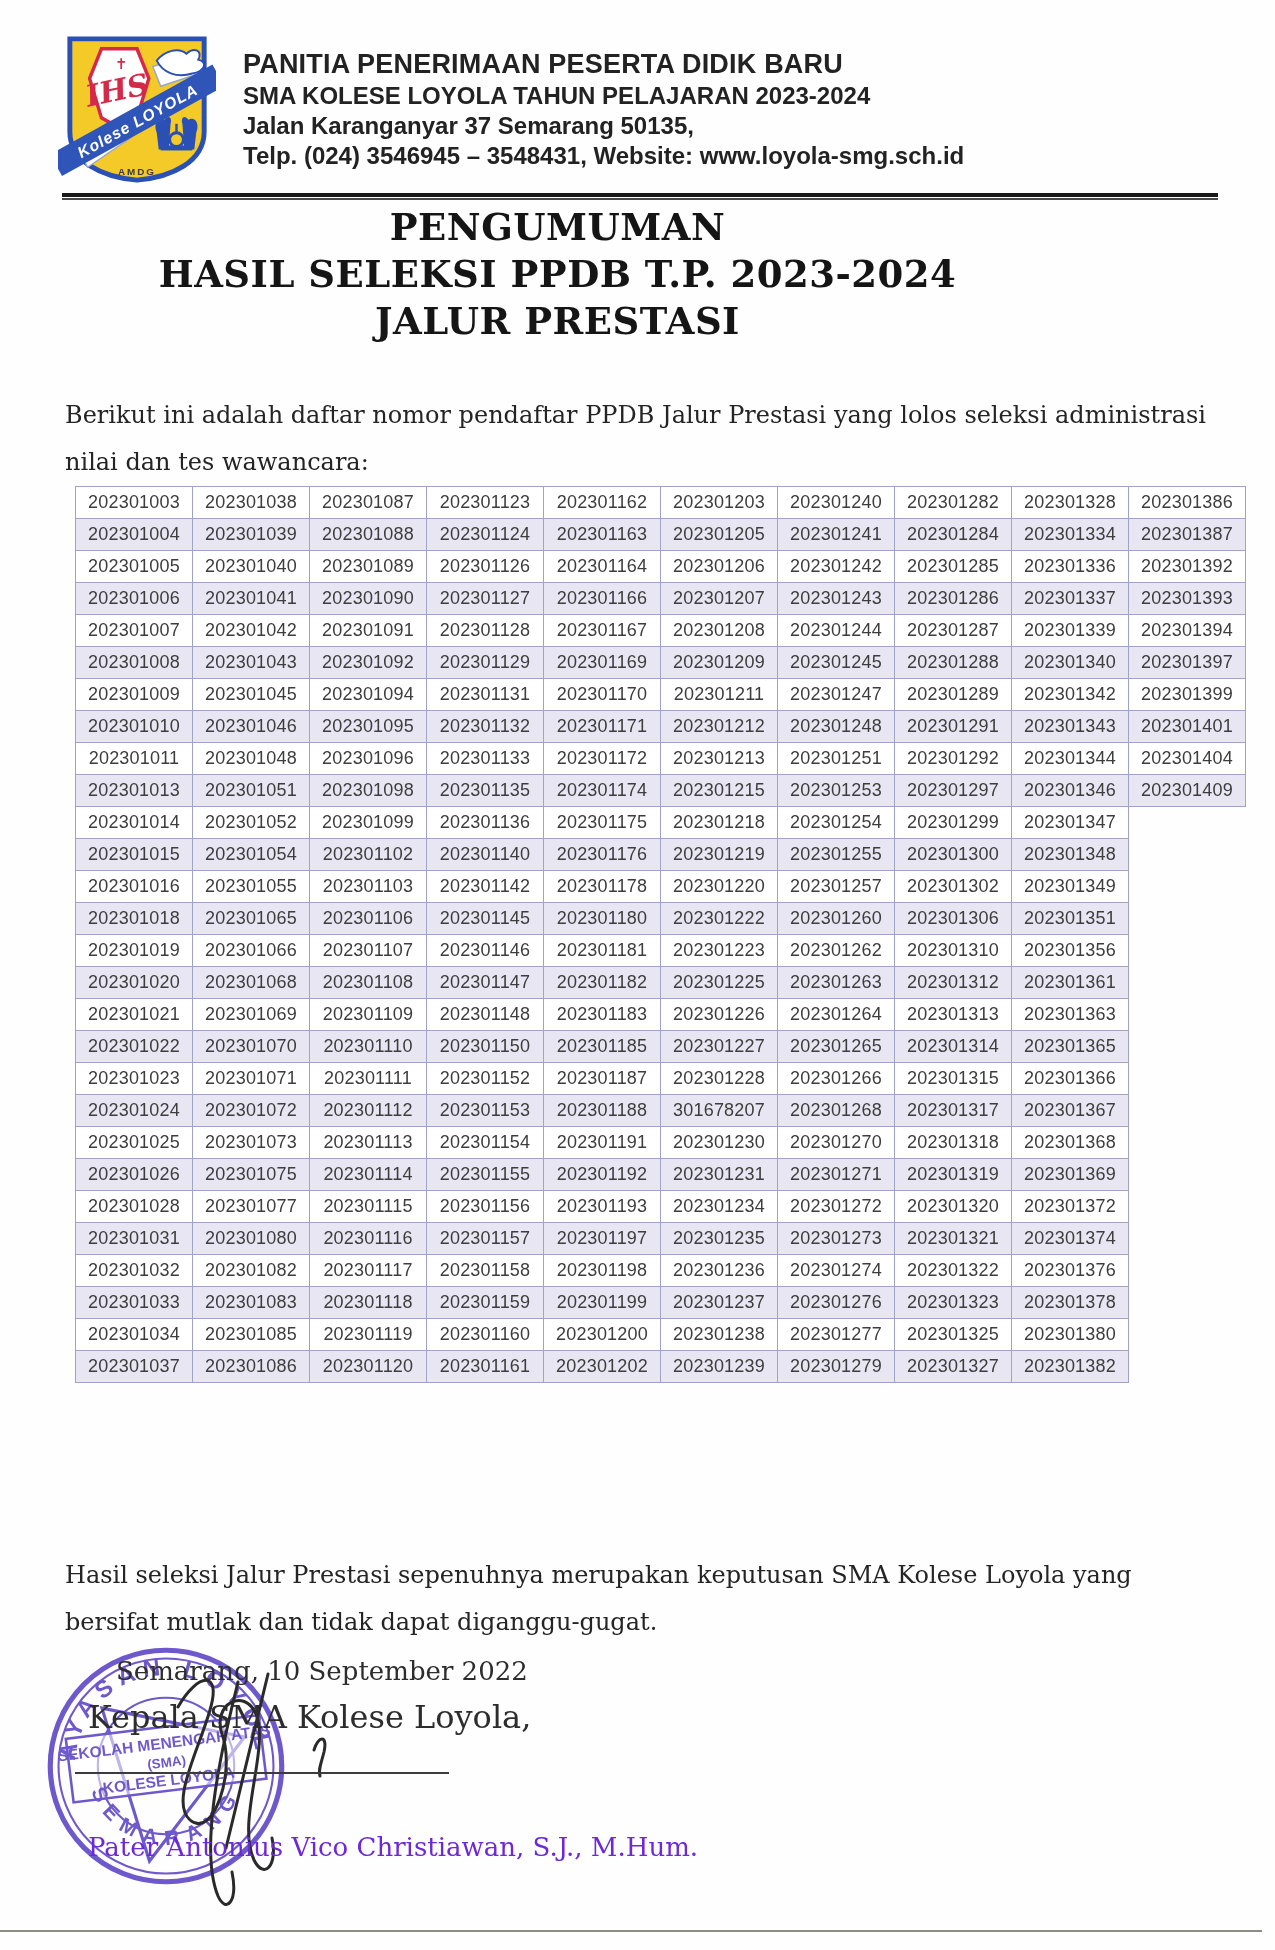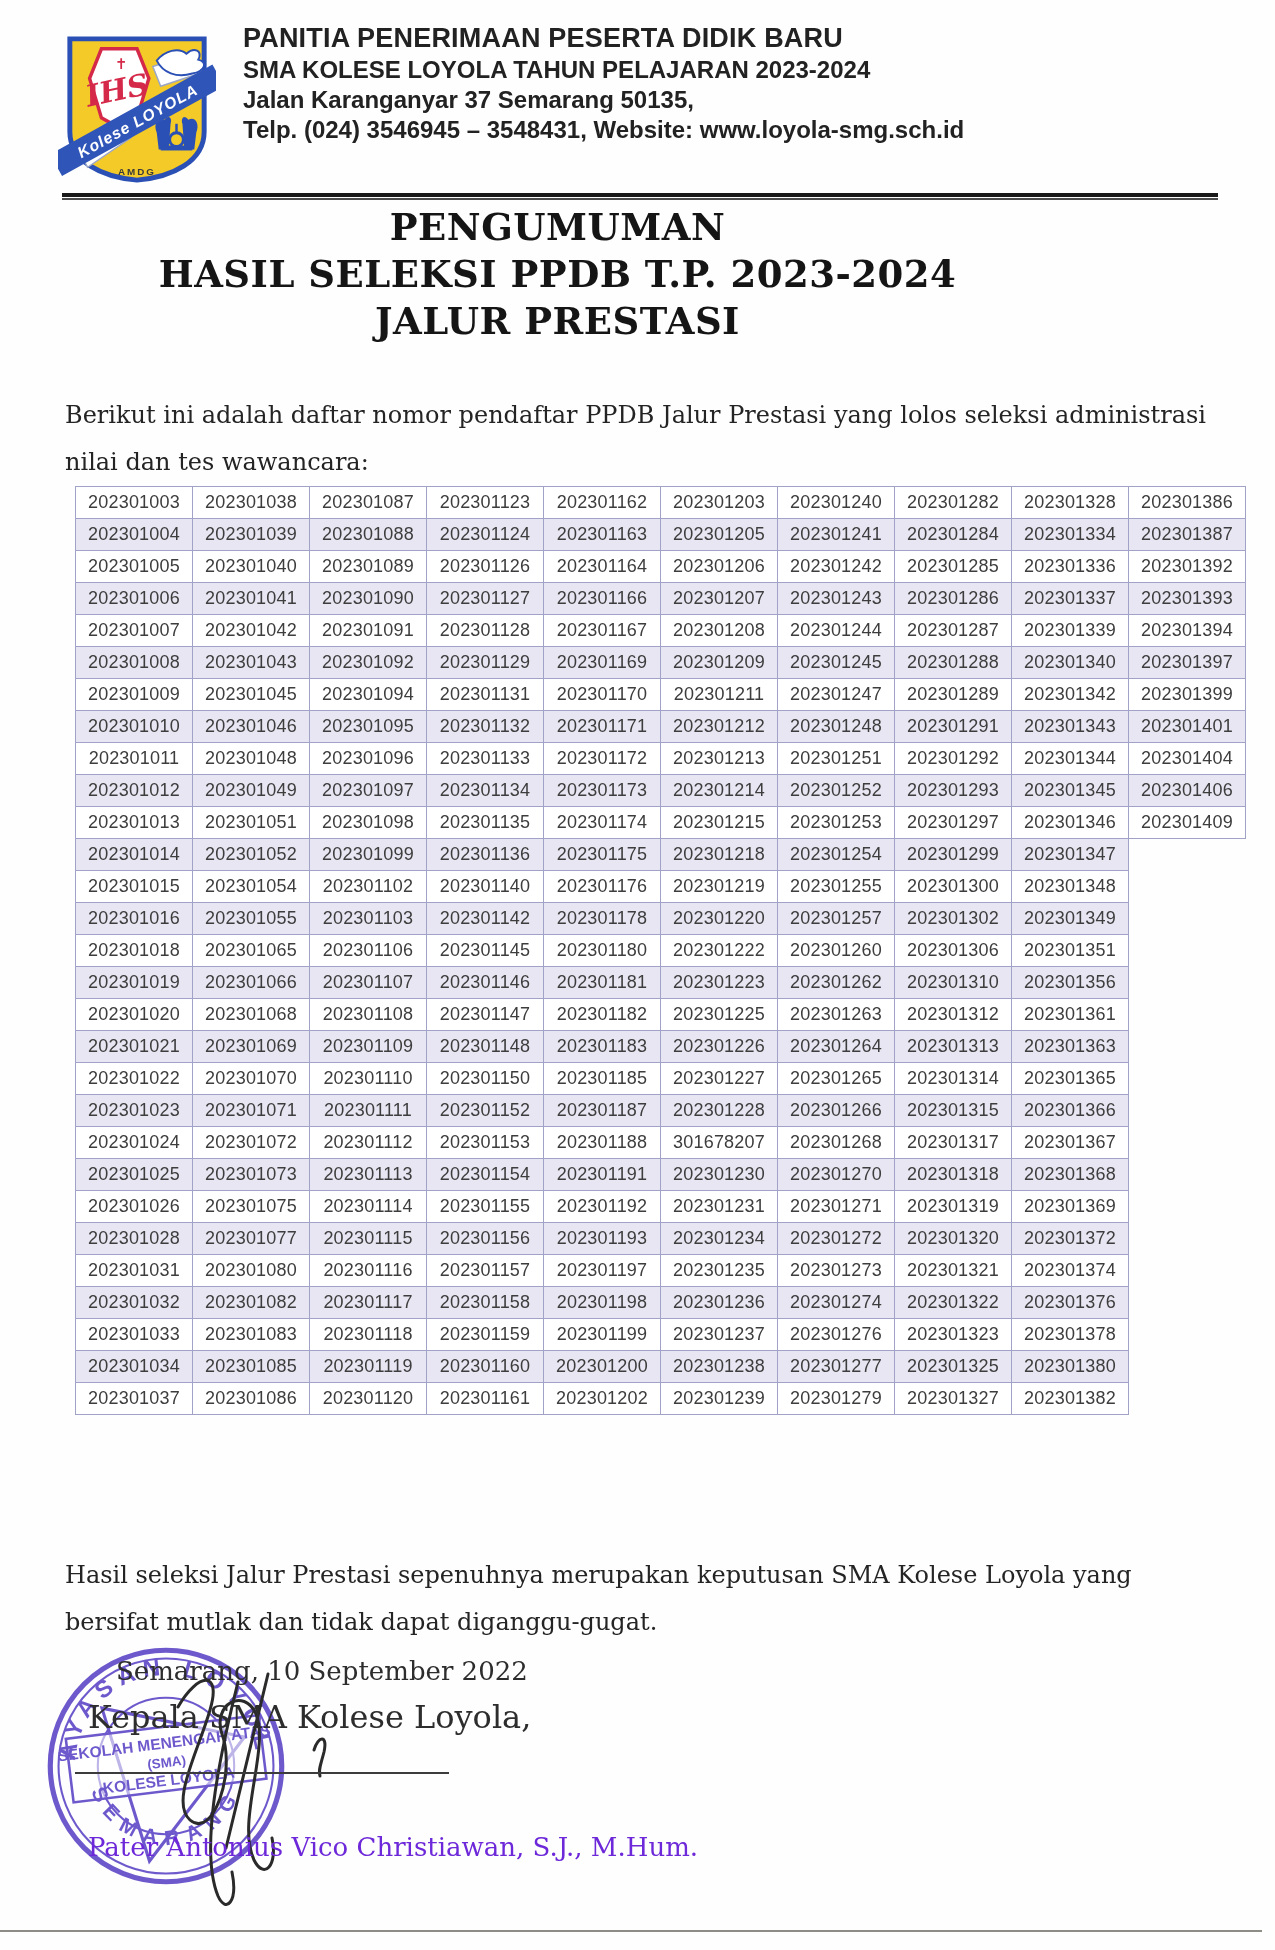--- a/index.html
+++ b/index.html
@@ -10,21 +10,21 @@
     height: 1950px;
     background: #fefefe;
     overflow: hidden;
     font-family: "DejaVu Serif", serif;
     color: #1c1c1c;
   }
 
   
   .logo-wrap { position: absolute; left: 58px; top: 28px; width: 158px; height: 160px; }
   .header-text {
-    position: absolute; left: 243px; top: 22px; width: 990px;
+    position: absolute; left: 243px; top: 48px; width: 990px;
     font-family: "Liberation Sans", sans-serif; font-weight: bold; color: #222;
   }
   .header-text .h-line1 { font-size: 27px; line-height: 33px; letter-spacing: 0.2px; }
   .header-text .h-line  { font-size: 24px; line-height: 30px; }
 
   .divider {
     position: absolute; left: 62px; top: 193px; width: 1156px; height: 8px;
   }
   .divider .thick { height: 4px; background: #191919; }
   .divider .thin  { height: 2px; background: #4a4a4a; margin-top: 1px; }
@@ -237,32 +237,20 @@
           <td>202301011</td>
           <td>202301048</td>
           <td>202301096</td>
           <td>202301133</td>
           <td>202301172</td>
           <td>202301213</td>
           <td>202301251</td>
           <td>202301292</td>
           <td>202301344</td>
           <td>202301404</td>
-        </tr>
-        <tr>
-          <td>202301012</td>
-          <td>202301049</td>
-          <td>202301097</td>
-          <td>202301134</td>
-          <td>202301173</td>
-          <td>202301214</td>
-          <td>202301252</td>
-          <td>202301293</td>
-          <td>202301345</td>
-          <td>202301406</td>
         </tr>
         <tr>
           <td>202301013</td>
           <td>202301051</td>
           <td>202301098</td>
           <td>202301135</td>
           <td>202301174</td>
           <td>202301215</td>
           <td>202301253</td>
           <td>202301297</td>

